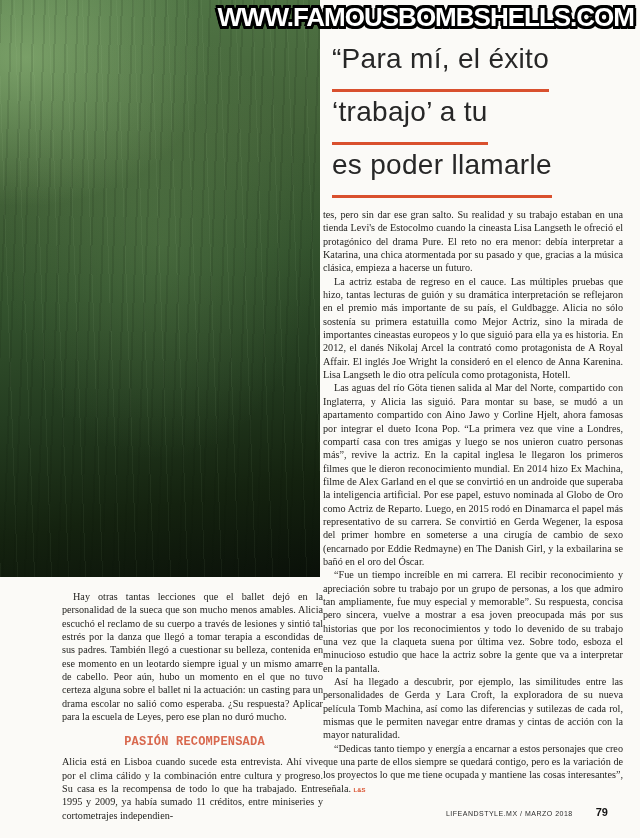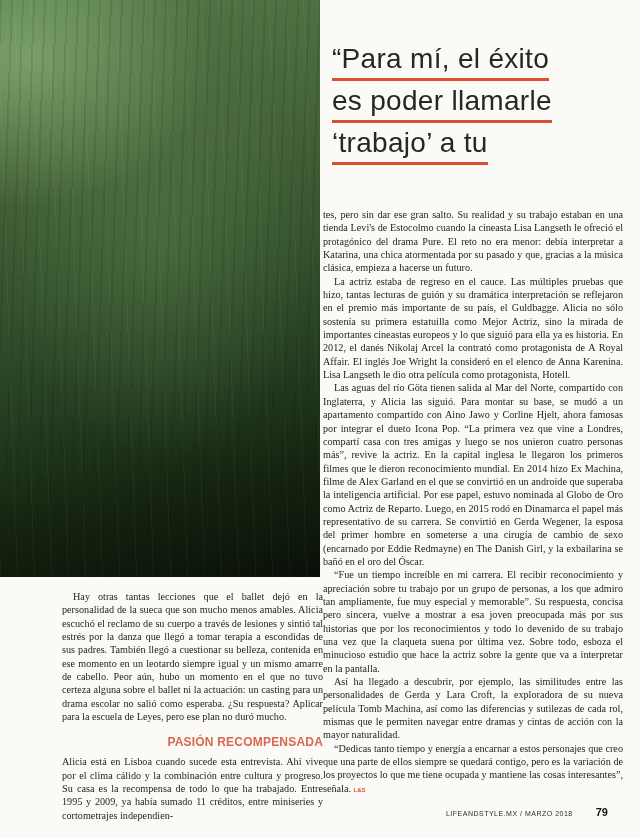--- a/index.html
+++ b/index.html
@@ -39,21 +39,21 @@
   
   .quote{
     position:absolute;left:332px;top:44px;width:302px;
     font-family:"Liberation Sans", sans-serif;
     font-weight:500;color:#272727;
   }
   .q-row{margin-bottom:5px;}
   .q-line{
     display:inline-block;
     font-size:28px;line-height:30px;letter-spacing:.3px;
-    padding-bottom:4px;
+    padding-bottom:15px;
     border-bottom:3px solid #d9502e;
   }
   
   .col{
     position:absolute;
     font-size:10.2px;line-height:13.35px;
     color:#1e1d1a;text-align:justify;
   }
   .col-right{left:323px;top:208px;width:300px;}
   .col-left{left:62px;top:590px;width:261px;}
@@ -61,24 +61,24 @@
   .para.ind{text-indent:11px;}
   .it{}
   .mark{
     font-family:"Liberation Sans", sans-serif;
     font-style:normal;font-weight:700;
     font-size:6px;letter-spacing:0;
     color:#d9502e;
   }
   .section-heading{
     margin:13px 0 6px 4px;
-    font-family:Liberation Sans, sans-serif;
+    font-family:Liberation Mono, monospace;
     font-weight:700;font-size:12px;line-height:13px;
     letter-spacing:.2px;color:#d8684e;
-    text-align:right;text-indent:0;
+    text-align:center;text-indent:0;
   }
   
   .footer{
     position:absolute;top:806px;right:32px;
     display:flex;align-items:baseline;
     font-family:"Liberation Sans", sans-serif;
   }
   .footer .mag{
     font-size:7px;letter-spacing:.5px;color:#2b2b2b;
   }
@@ -87,25 +87,26 @@
     font-size:11px;font-weight:700;color:#141414;
   }
 </style>
 </head>
 <body>
 
 <div class="page">
 
   <div class="photo"></div>
 
+  <div class="watermark">WWW.FAMOUSBOMBSHELLS.COM</div>
 
   <div class="quote">
     <div class="q-row"><span class="q-line">“Para mí, el éxito</span></div>
+    <div class="q-row"><span class="q-line">‘trabajo’ a tu</span></div>
     <div class="q-row"><span class="q-line">es poder llamarle</span></div>
-    <div class="q-row"><span class="q-line">‘trabajo’ a tu</span></div>
   </div>
 
   <div class="col col-left">
     <div>
         <p class="para ind"><span>Hay otras tantas lecciones que el ballet dejó en la personalidad de la sueca que son mucho menos amables. Alicia escuchó el reclamo de su cuerpo a través de lesiones y sintió tal estrés por la danza que llegó a tomar terapia a escondidas de sus padres. También llegó a cuestionar su belleza, contenida en ese momento en un leotardo siempre igual y un mismo amarre de cabello. Peor aún, hubo un momento en el que no tuvo certeza alguna sobre el ballet ni la actuación: un </span><span class="it">casting</span><span> para un drama escolar no salió como esperaba. ¿Su respuesta? Aplicar para la escuela de Leyes, pero ese plan no duró mucho.</span></p>
       </div>
     <p class="section-heading">PASIÓN RECOMPENSADA</p>
     <div>
         <p class="para"><span>Alicia está en Lisboa cuando sucede esta entrevista. Ahí vive por el clima cálido y la combinación entre cultura y progreso. Su casa es la recompensa de todo lo que ha trabajado. Entre 1995 y 2009, ya había sumado 11 créditos, entre miniseries y cortometrajes independien-</span></p>
       </div>

